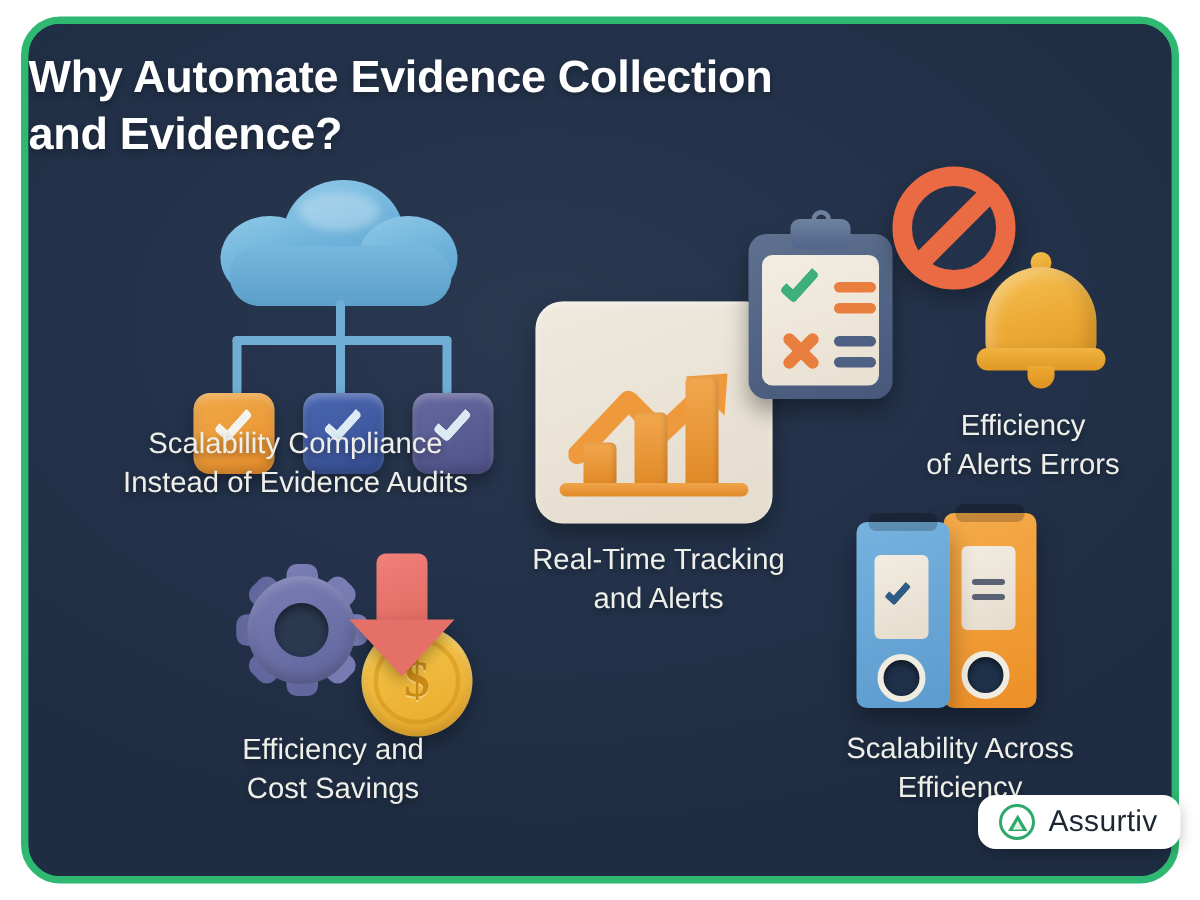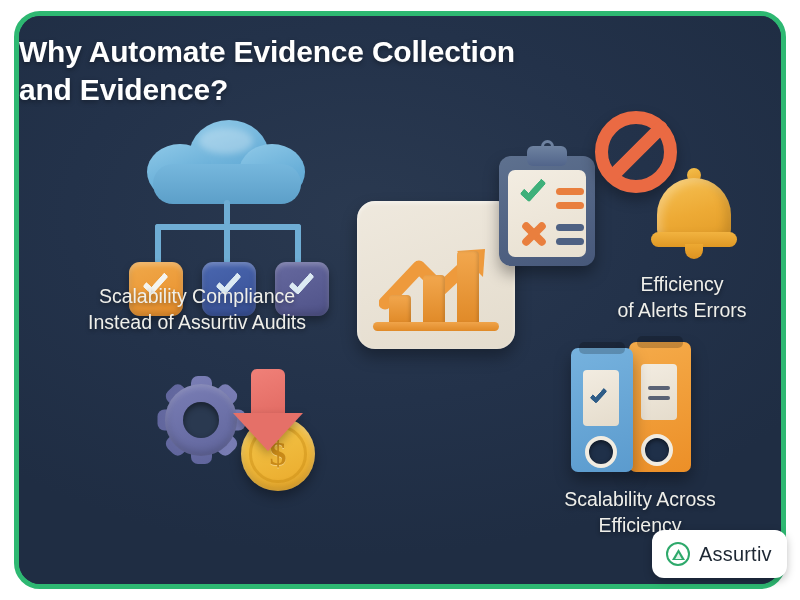--- a/index.html
+++ b/index.html
@@ -302,21 +302,21 @@
   .binder .ring {
     position: absolute; left: 14px; top: 88px; width: 32px; height: 32px;
     border-radius: 50%; border: 4px solid #F1ECE1;
     background: #1F3049;
     box-shadow: inset 0 2px 5px rgba(0,0,0,.55);
   }
   .binder.orange .ring { left: 12px; top: 92px; }
 
   
   .logo-badge {
-    position: absolute; left: 652px; top: 530px; width: 135px; height: 48px;
+    position: absolute; left: 652px; top: 530px; width: 135px; height: 36px;
     background: #FFFFFF;
     border-radius: 12px;
     display: flex; align-items: center; gap: 9px;
     padding-left: 14px;
     box-shadow: 0 3px 9px rgba(0,0,0,.25);
     z-index: 5;
   }
   .logo-mark {
     width: 24px; height: 24px; border-radius: 50%;
     border: 2px solid #2EA96B;
@@ -361,36 +361,40 @@
             <i class="tick"></i>
           </div>
         <div class="chk c3">
             <i class="tick"></i>
           </div>
       </div>
     </div>
 
     <div class="caption" style="left:18px; top:268px; width:320px;">
       <span>Scalability Compliance</span>
-      <span>Instead of Assurtiv Audits</span>
+      <span>Instead of Evidence Audits</span>
     </div>
 
     <div class="chart-card">
       <div class="zig">
         <svg width="118" height="66" viewBox="0 0 118 66">
           <path d="M6 58 L40 22 L62 44 L96 12" fill="none" stroke="#EE9A3C" stroke-width="13" stroke-linecap="round" stroke-linejoin="round"></path>
           <path d="M78 6 L106 4 L104 32 Z" fill="#EE9A3C"></path>
         </svg>
       </div>
       <div class="bar b1"></div>
       <div class="bar b2"></div>
       <div class="bar b3"></div>
       <div class="baseline"></div>
     </div>
 
+    <div class="caption" style="left:300px; top:345px; width:240px;">
+      <span>Real-Time Tracking</span>
+      <span>and Alerts</span>
+    </div>
 
     <div class="clipboard">
       <div class="clip-ring"></div>
       <div class="clip-top"></div>
       <div class="sheet">
         <i class="cb-check"></i>
         <span class="cb-x">
             <i></i>
             <i></i>
           </span>
@@ -428,20 +432,24 @@
 
     <div class="savings">
       <div class="coin">
         <div class="coin-inner"></div>
         <div class="coin-sym">$</div>
       </div>
       <div class="arrow-shaft"></div>
       <div class="arrow-head"></div>
     </div>
 
+    <div class="caption" style="left:88px; top:472px; width:230px;">
+      <span>Efficiency and</span>
+      <span>Cost Savings</span>
+    </div>
 
     <div class="binders">
       <div class="binder orange">
         <div class="spine-top"></div>
         <div class="label">
           <i class="lline ll1"></i>
           <i class="lline ll2"></i>
         </div>
         <div class="ring"></div>
       </div>

